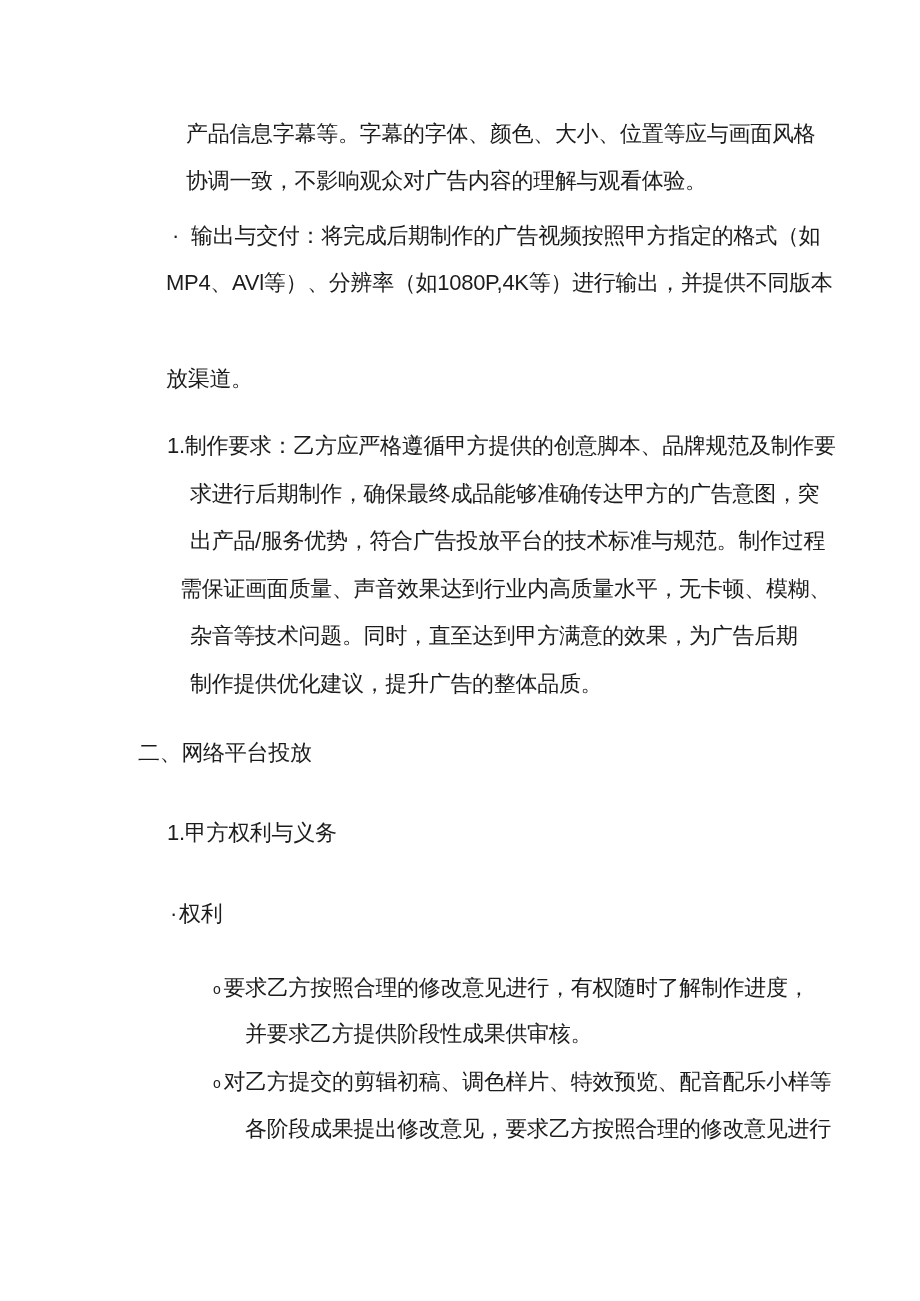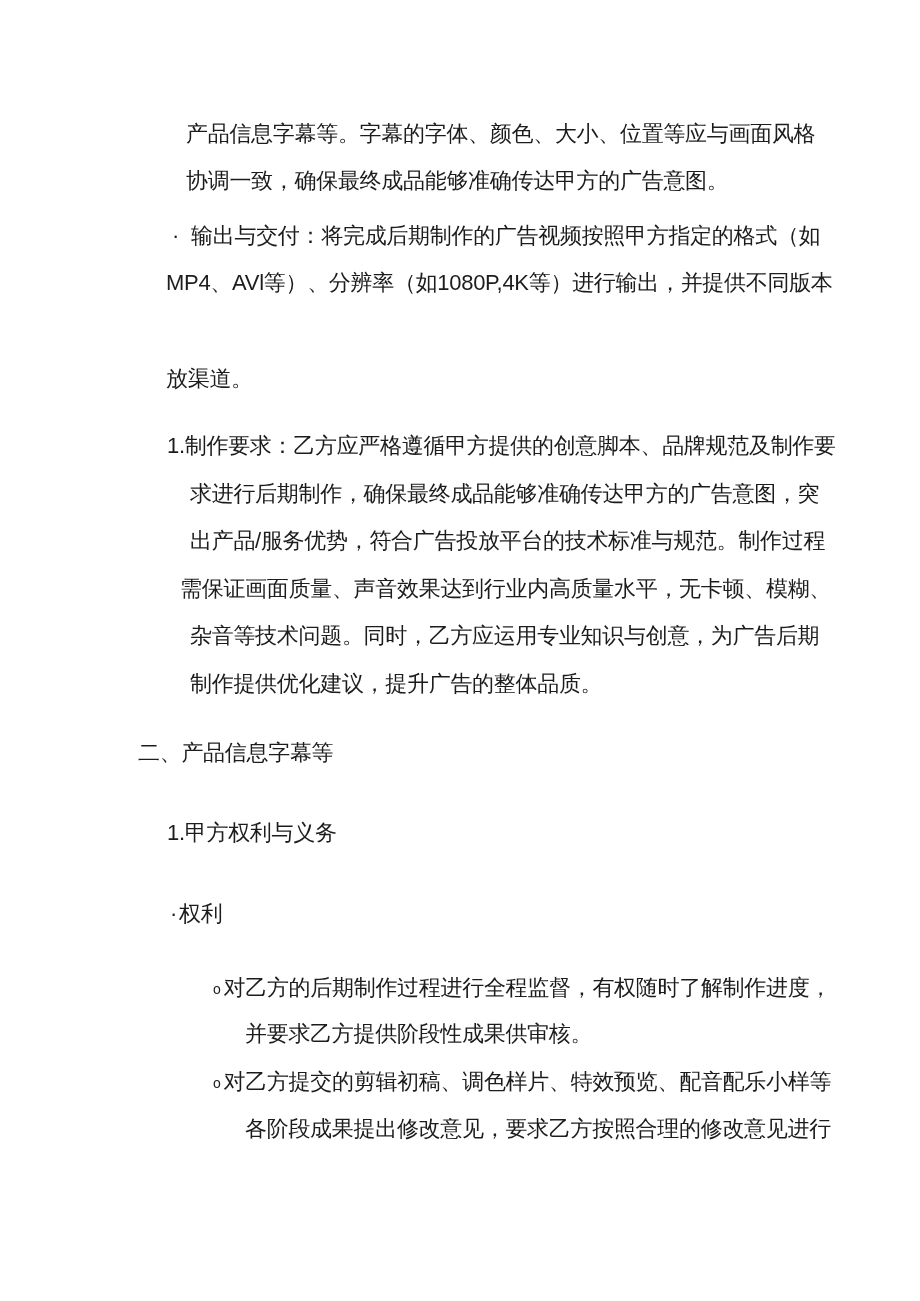--- a/index.html
+++ b/index.html
@@ -41,37 +41,37 @@
     top: -1px;
     color: #1c1c1c;
   }
 </style>
 </head>
 <body>
 
 <div class="page">
 
   <div class="line" style="left:186px; top:119px">产品信息字幕等。字幕的字体、颜色、大小、位置等应与画面风格</div>
-  <div class="line" style="left:186px; top:166px">协调一致，确保最终成品能够准确传达甲方的广告意图。</div>
+  <div class="line" style="left:186px; top:166px">协调一致，不影响观众对广告内容的理解与观看体验。</div>
 
   <div class="line" style="left:172px; top:221px"><span class="marker-dot-wide">·</span><span>输出与交付：将完成后期制作的广告视频按照甲方指定的格式（如</span></div>
   <div class="line" style="left:166px; top:268px">MP4、AVl等）、分辨率（如1080P,4K等）进行输出，并提供不同版本</div>
   <div class="line" style="left:166px; top:364px">放渠道。</div>
 
   <div class="line" style="left:167px; top:431px">1.制作要求：乙方应严格遵循甲方提供的创意脚本、品牌规范及制作要</div>
   <div class="line" style="left:190px; top:479px">求进行后期制作，确保最终成品能够准确传达甲方的广告意图，突</div>
   <div class="line" style="left:190px; top:526px">出产品/服务优势，符合广告投放平台的技术标准与规范。制作过程</div>
   <div class="line" style="left:180px; top:574px">需保证画面质量、声音效果达到行业内高质量水平，无卡顿、模糊、</div>
-  <div class="line" style="left:190px; top:621px">杂音等技术问题。同时，乙方应运用专业知识与创意，为广告后期</div>
+  <div class="line" style="left:190px; top:621px">杂音等技术问题。同时，直至达到甲方满意的效果，为广告后期</div>
   <div class="line" style="left:190px; top:669px">制作提供优化建议，提升广告的整体品质。</div>
 
-  <div class="line" style="left:138px; top:738px">二、产品信息字幕等</div>
+  <div class="line" style="left:138px; top:738px">二、网络平台投放</div>
 
   <div class="line" style="left:167px; top:818px">1.甲方权利与义务</div>
 
   <div class="line" style="left:170px; top:899px"><span class="marker-dot-tight">·</span><span>权利</span></div>
 
-  <div class="line" style="left:213px; top:973px"><span class="marker-circle">o</span><span>对乙方的后期制作过程进行全程监督，有权随时了解制作进度，</span></div>
+  <div class="line" style="left:213px; top:973px"><span class="marker-circle">o</span><span>要求乙方按照合理的修改意见进行，有权随时了解制作进度，</span></div>
   <div class="line" style="left:245px; top:1019px">并要求乙方提供阶段性成果供审核。</div>
   <div class="line" style="left:245px; top:1114px">各阶段成果提出修改意见，要求乙方按照合理的修改意见进行</div>
   <div class="line" style="left:213px; top:1067px"><span class="marker-circle">o</span><span>对乙方提交的剪辑初稿、调色样片、特效预览、配音配乐小样等</span></div>
 
 </div>
 
 </body></html>

